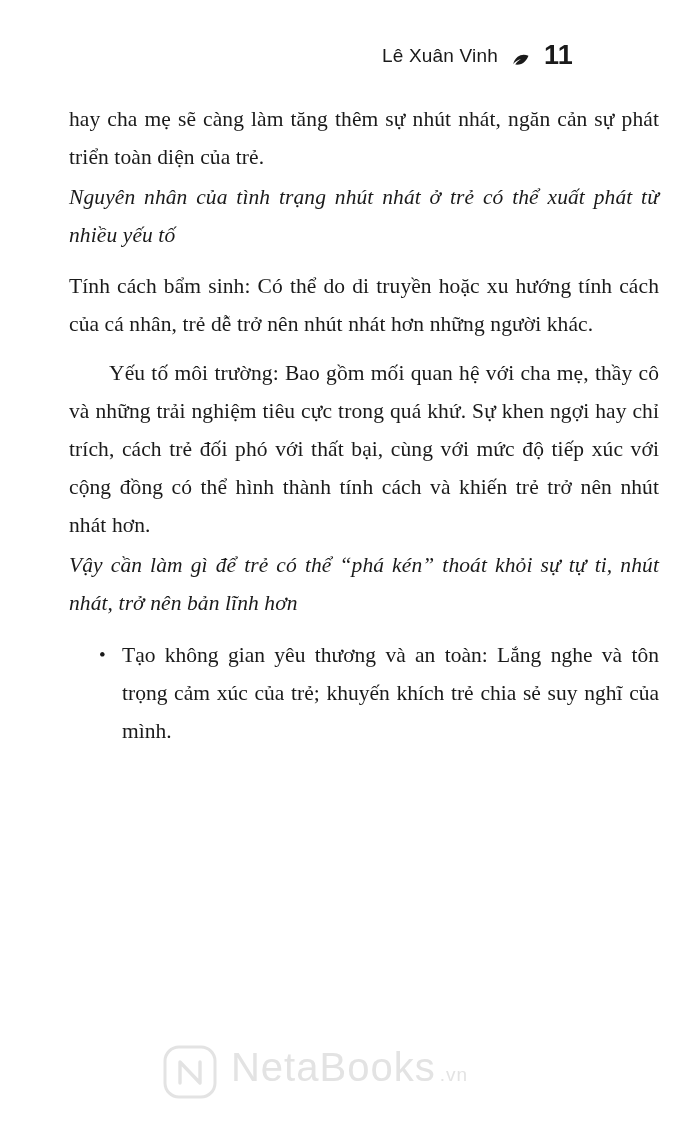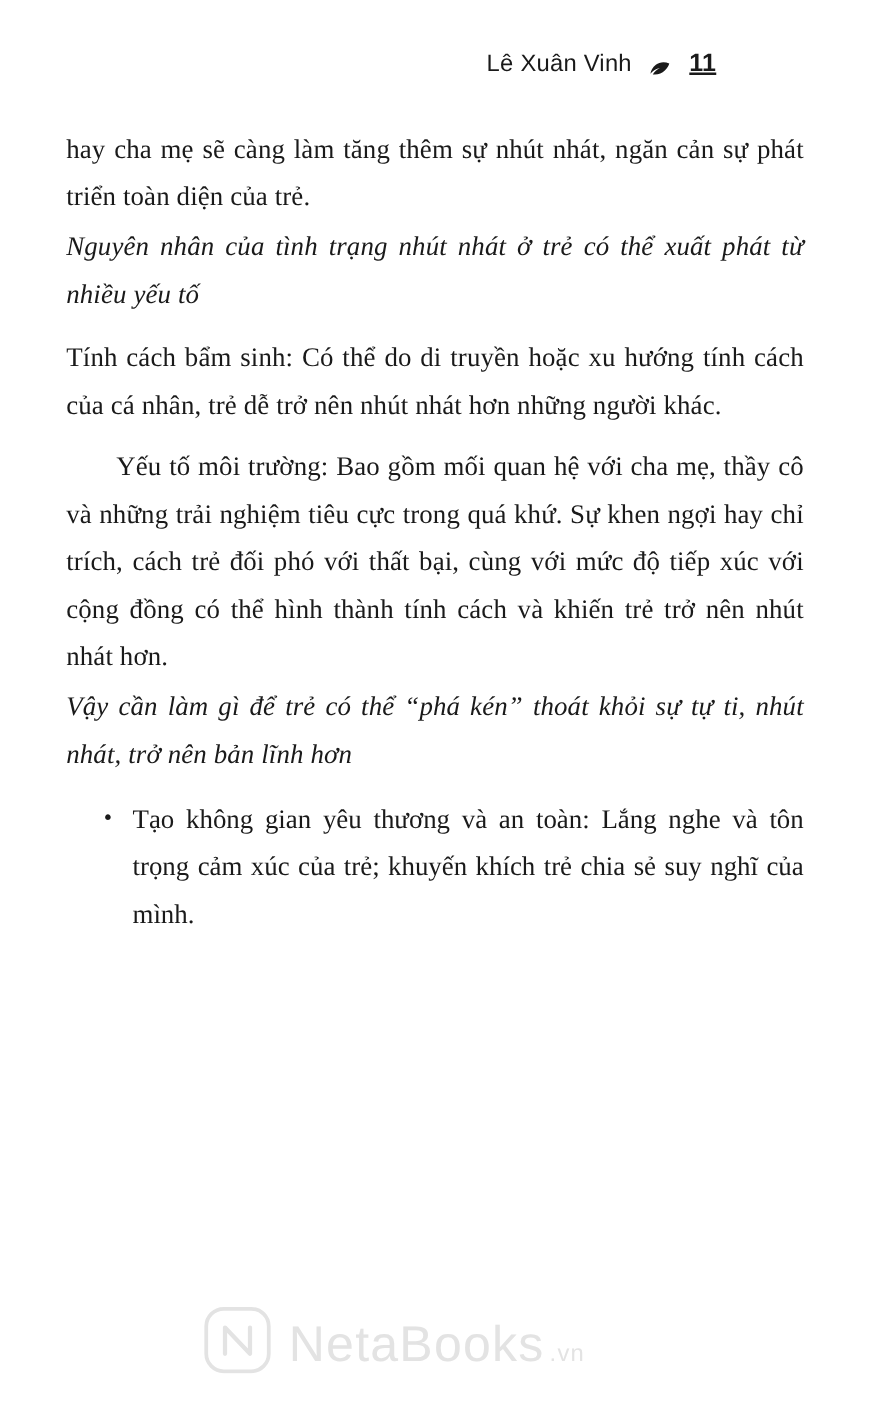--- a/index.html
+++ b/index.html
@@ -39,28 +39,27 @@
   }
   .running-head .leaf-icon {
     display: inline-block;
     width: 18px;
     height: 14px;
     position: relative;
     top: 1px;
   }
   .running-head .page-number {
     font-weight: 700;
-    font-size: 20px;
-    text-decoration: underline;
+    font-size: 27px;
   }
   
   .content {
     position: absolute;
     top: 100px;
-    left: 53px;
+    left: 69px;
     width: 590px;
   }
   p {
     margin: 0 0 2px 0;
     font-size: 21.5px;
     line-height: 38px;
     text-align: justify;
     text-justify: inter-word;
     letter-spacing: 0.1px;
   }
@@ -102,21 +101,21 @@
     top: 0;
     font-size: 19px;
   }
   
   .watermark {
     position: absolute;
     left: 0;
     right: 0;
     bottom: 22px;
     display: flex;
-    align-items: flex-end;
+    align-items: flex-start;
     justify-content: center;
     gap: 14px;
     opacity: 1;
     pointer-events: none;
   }
   .watermark .wm-logo {
     width: 54px;
     height: 54px;
     flex: 0 0 auto;
   }

